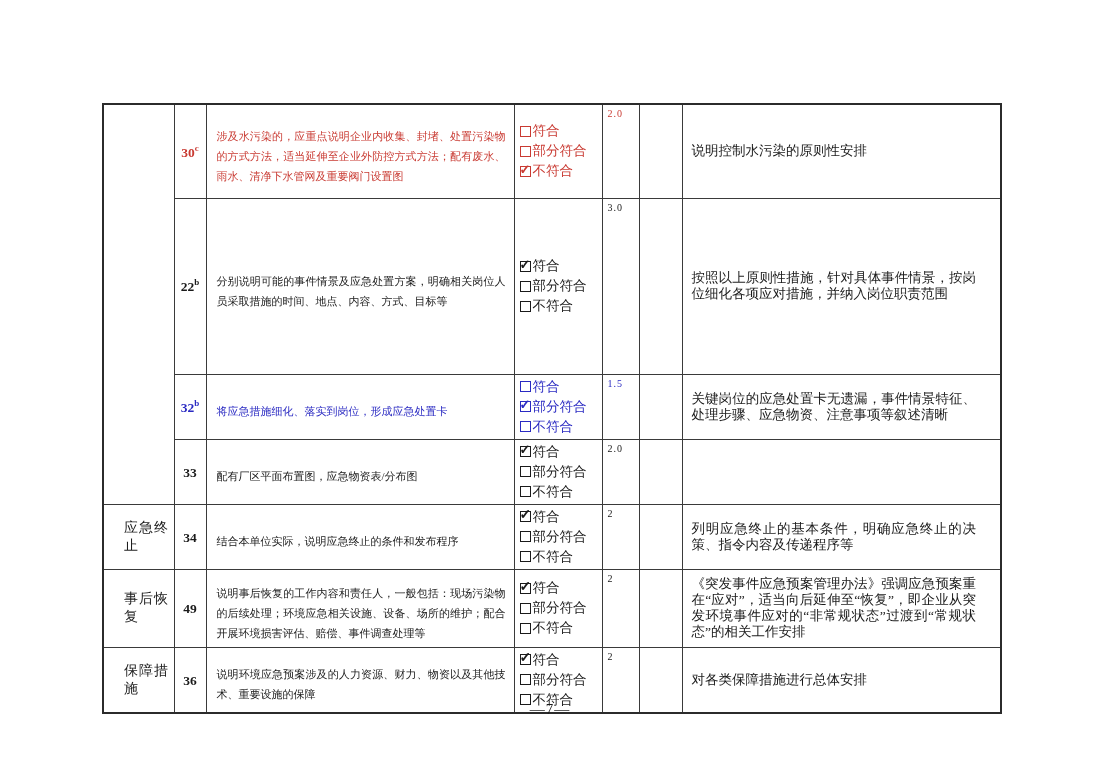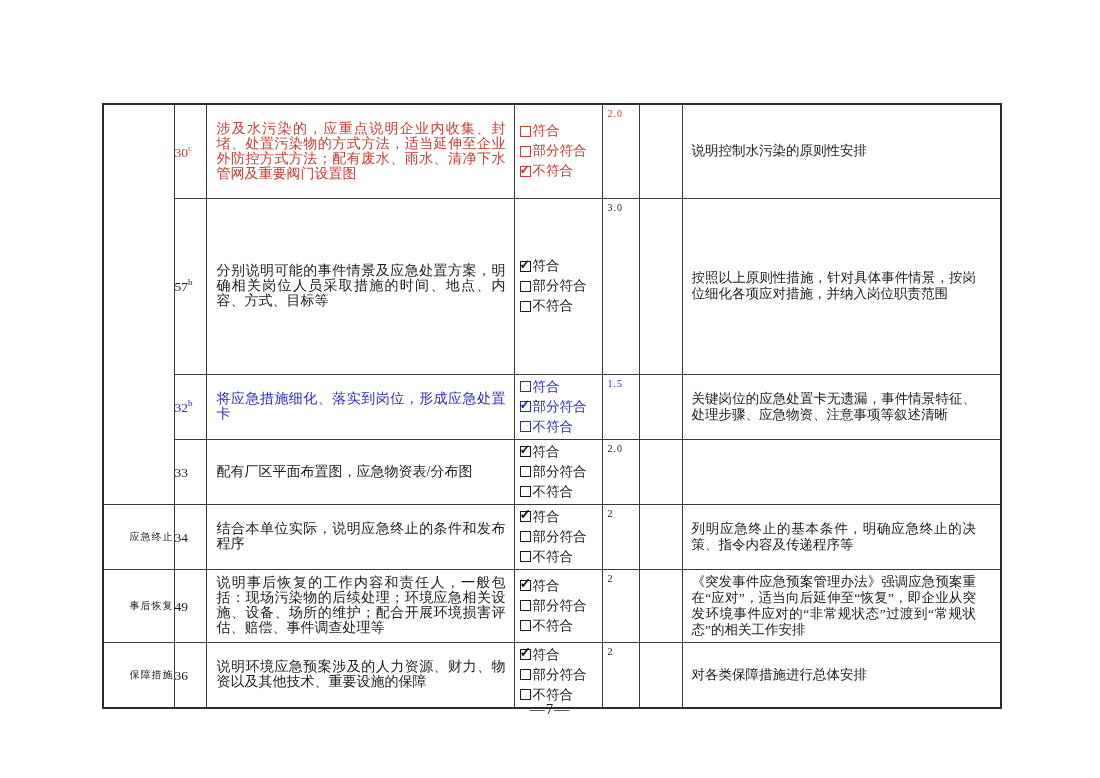--- a/index.html
+++ b/index.html
@@ -11,24 +11,24 @@
   .doc-table{
     position:absolute;left:102px;top:103px;width:898px;
     border-collapse:collapse;table-layout:fixed;
     border:2px solid #2b2b2b;
   }
   .doc-table td{
     border:1px solid #3a3a3a;
     padding:0;vertical-align:middle;
     overflow:hidden;
   }
-  td.cat{ text-align:right; font-size:10px; letter-spacing:1px;padding-left:20px; }
-  td.num{ text-align:left; font-size:13.5px; }
+  td.cat{ text-align:left; font-size:14px; letter-spacing:1px;padding-left:20px; }
+  td.num{ text-align:center; font-size:13.5px;font-weight:bold; }
   td.num sup{ font-size:9px; }
-  td.desc{ font-size:14px; line-height:15px; padding:3px 8px 4px 10px; text-align:justify; }
+  td.desc{ font-size:11px; line-height:20px; padding:13px 8px 4px 10px; text-align:justify; }
   td.chk{ padding:2px 2px 2px 5px; }
   td.score{ vertical-align:top; font-size:10px; padding:3px 2px 0 5px; letter-spacing:1px;}
   td.note{ font-size:13.5px; line-height:16px; padding:4px 24px 4px 9px; text-align:justify; }
   td.blank{ }
   .cb{ display:flex; align-items:center; line-height:20px; height:20px; font-size:13.5px; white-space:nowrap;text-align:right; }
   .box{
     width:11px;height:11px;border:1.4px solid currentColor;
     display:inline-flex;align-items:center;justify-content:center;
     margin-right:2px;flex:0 0 auto;position:relative;box-sizing:border-box;
   }
@@ -78,21 +78,21 @@
             <span class="box checked"></span>
             <span>不符合</span>
           </div>
       </td>
       <td class="score tone-red">2.0</td>
       <td class="blank"></td>
       <td class="note">说明控制水污染的原则性安排</td>
     </tr>
 
     <tr style="height:176px">
-      <td class="num"><span>57</span><sup>b</sup></td>
+      <td class="num"><span>22</span><sup>b</sup></td>
       <td class="desc">分别说明可能的事件情景及应急处置方案，明确相关岗位人员采取措施的时间、地点、内容、方式、目标等</td>
       <td class="chk">
         <div class="cb">
             <span class="box checked"></span>
             <span>符合</span>
           </div>
         <div class="cb">
             <span class="box"></span>
             <span>部分符合</span>
           </div>

